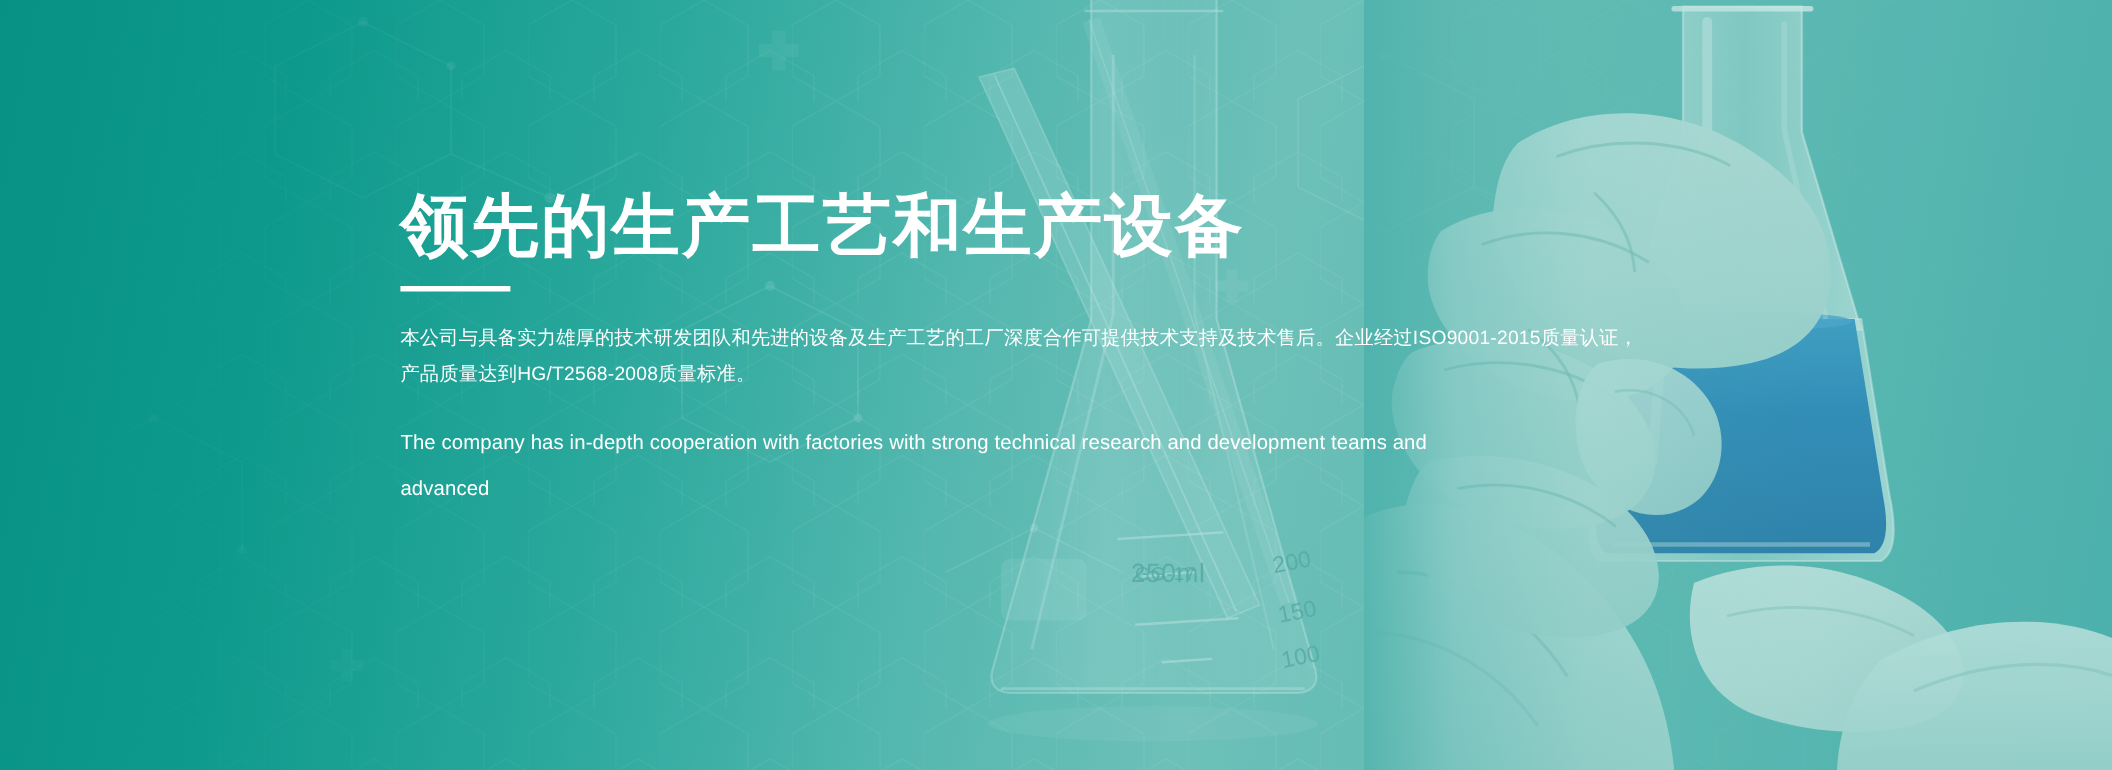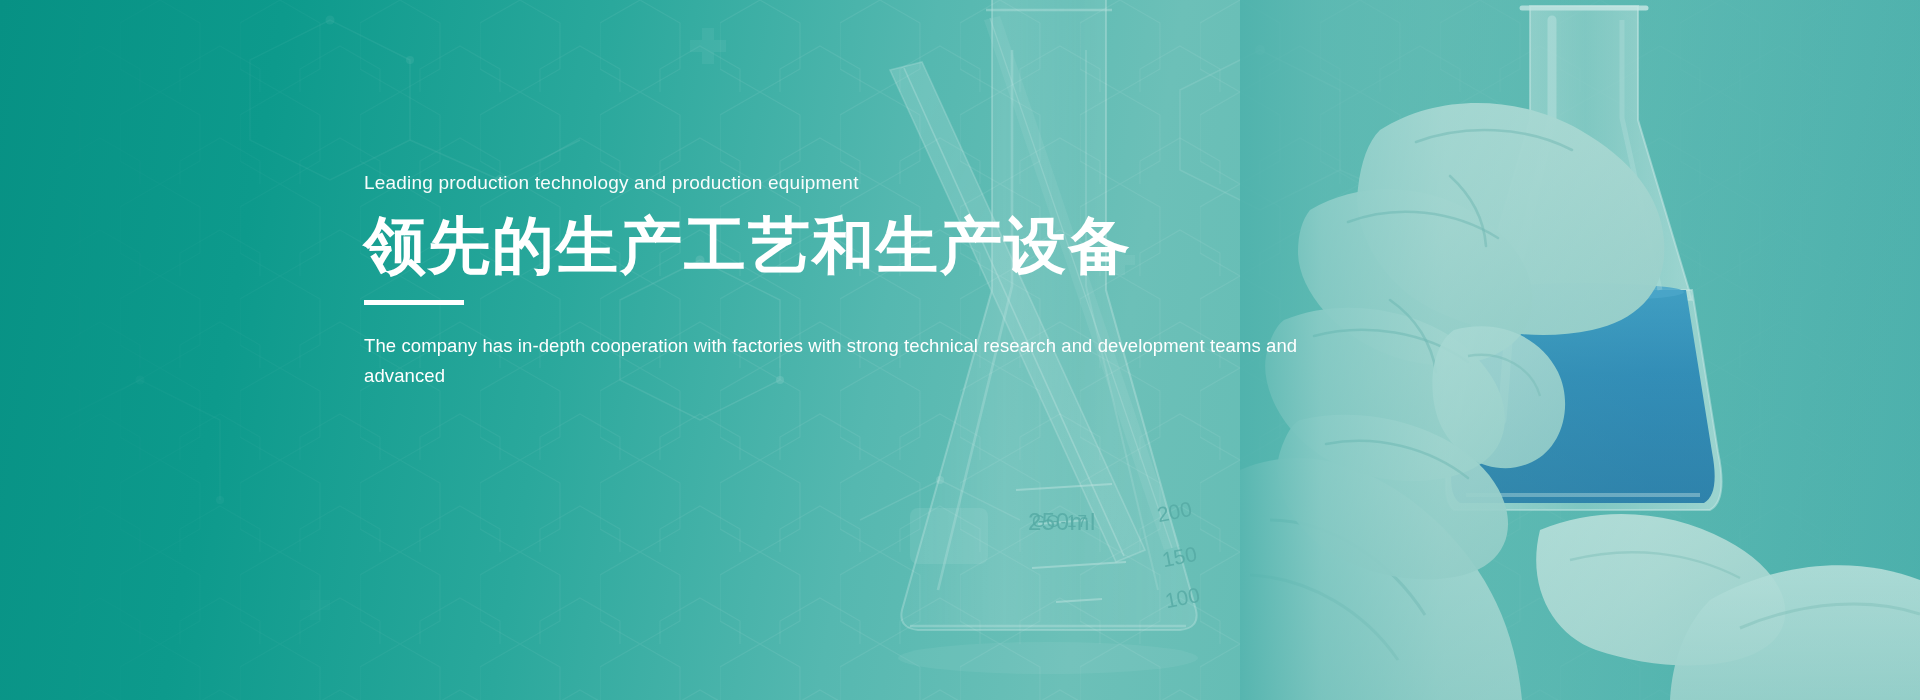--- a/index.html
+++ b/index.html
@@ -111,21 +111,21 @@
     color:#ffffff;
     font-weight:500;
     letter-spacing:.2px;
     max-width:1030px;
   }
   .body-cn p { margin:0; white-space:nowrap; }
 
   .body-en {
     margin-top:26px;
     font-size:18.5px;
-    line-height:30px;
+    line-height:42px;
     color:#ffffff;
     font-weight:400;
     letter-spacing:.1px;
     max-width:1010px;
   }
   .body-en p { margin:0; }
 
   
   .beaker-label {
     position:absolute;
@@ -333,26 +333,29 @@
       <path d="M228 356 C262 350 292 368 300 396" stroke="rgba(132,186,182,.45)" stroke-width="2.4" fill="none"></path>
 
       <path d="M470 600 C540 560 620 556 680 580 L680 700 L430 700 C432 660 446 624 470 600 Z" fill="url(#sleeveG)" opacity=".92"></path>
       <path d="M500 628 C566 600 632 598 680 614" stroke="rgba(140,190,185,.45)" stroke-width="3" fill="none"></path>
     </svg>
   </div>
   <div class="photo-tint"></div>
 
   <div class="content">
 
-    <div class="eyebrow">Leading production technology and production equipment</div>
 
     <h1 class="headline">领先的生产工艺和生产设备</h1>
 
     <div class="divider"></div>
 
+    <div class="body-cn">
+      <p>本公司与具备实力雄厚的技术研发团队和先进的设备及生产工艺的工厂深度合作可提供技术支持及技术售后。企业经过ISO9001-2015质量认证，</p>
+      <p>产品质量达到HG/T2568-2008质量标准。</p>
+    </div>
 
     <div class="body-en">
       <p>The company has in-depth cooperation with factories with strong technical research and development teams and advanced</p>
     </div>
 
   </div>
 
 </div>
 
 </body></html>

